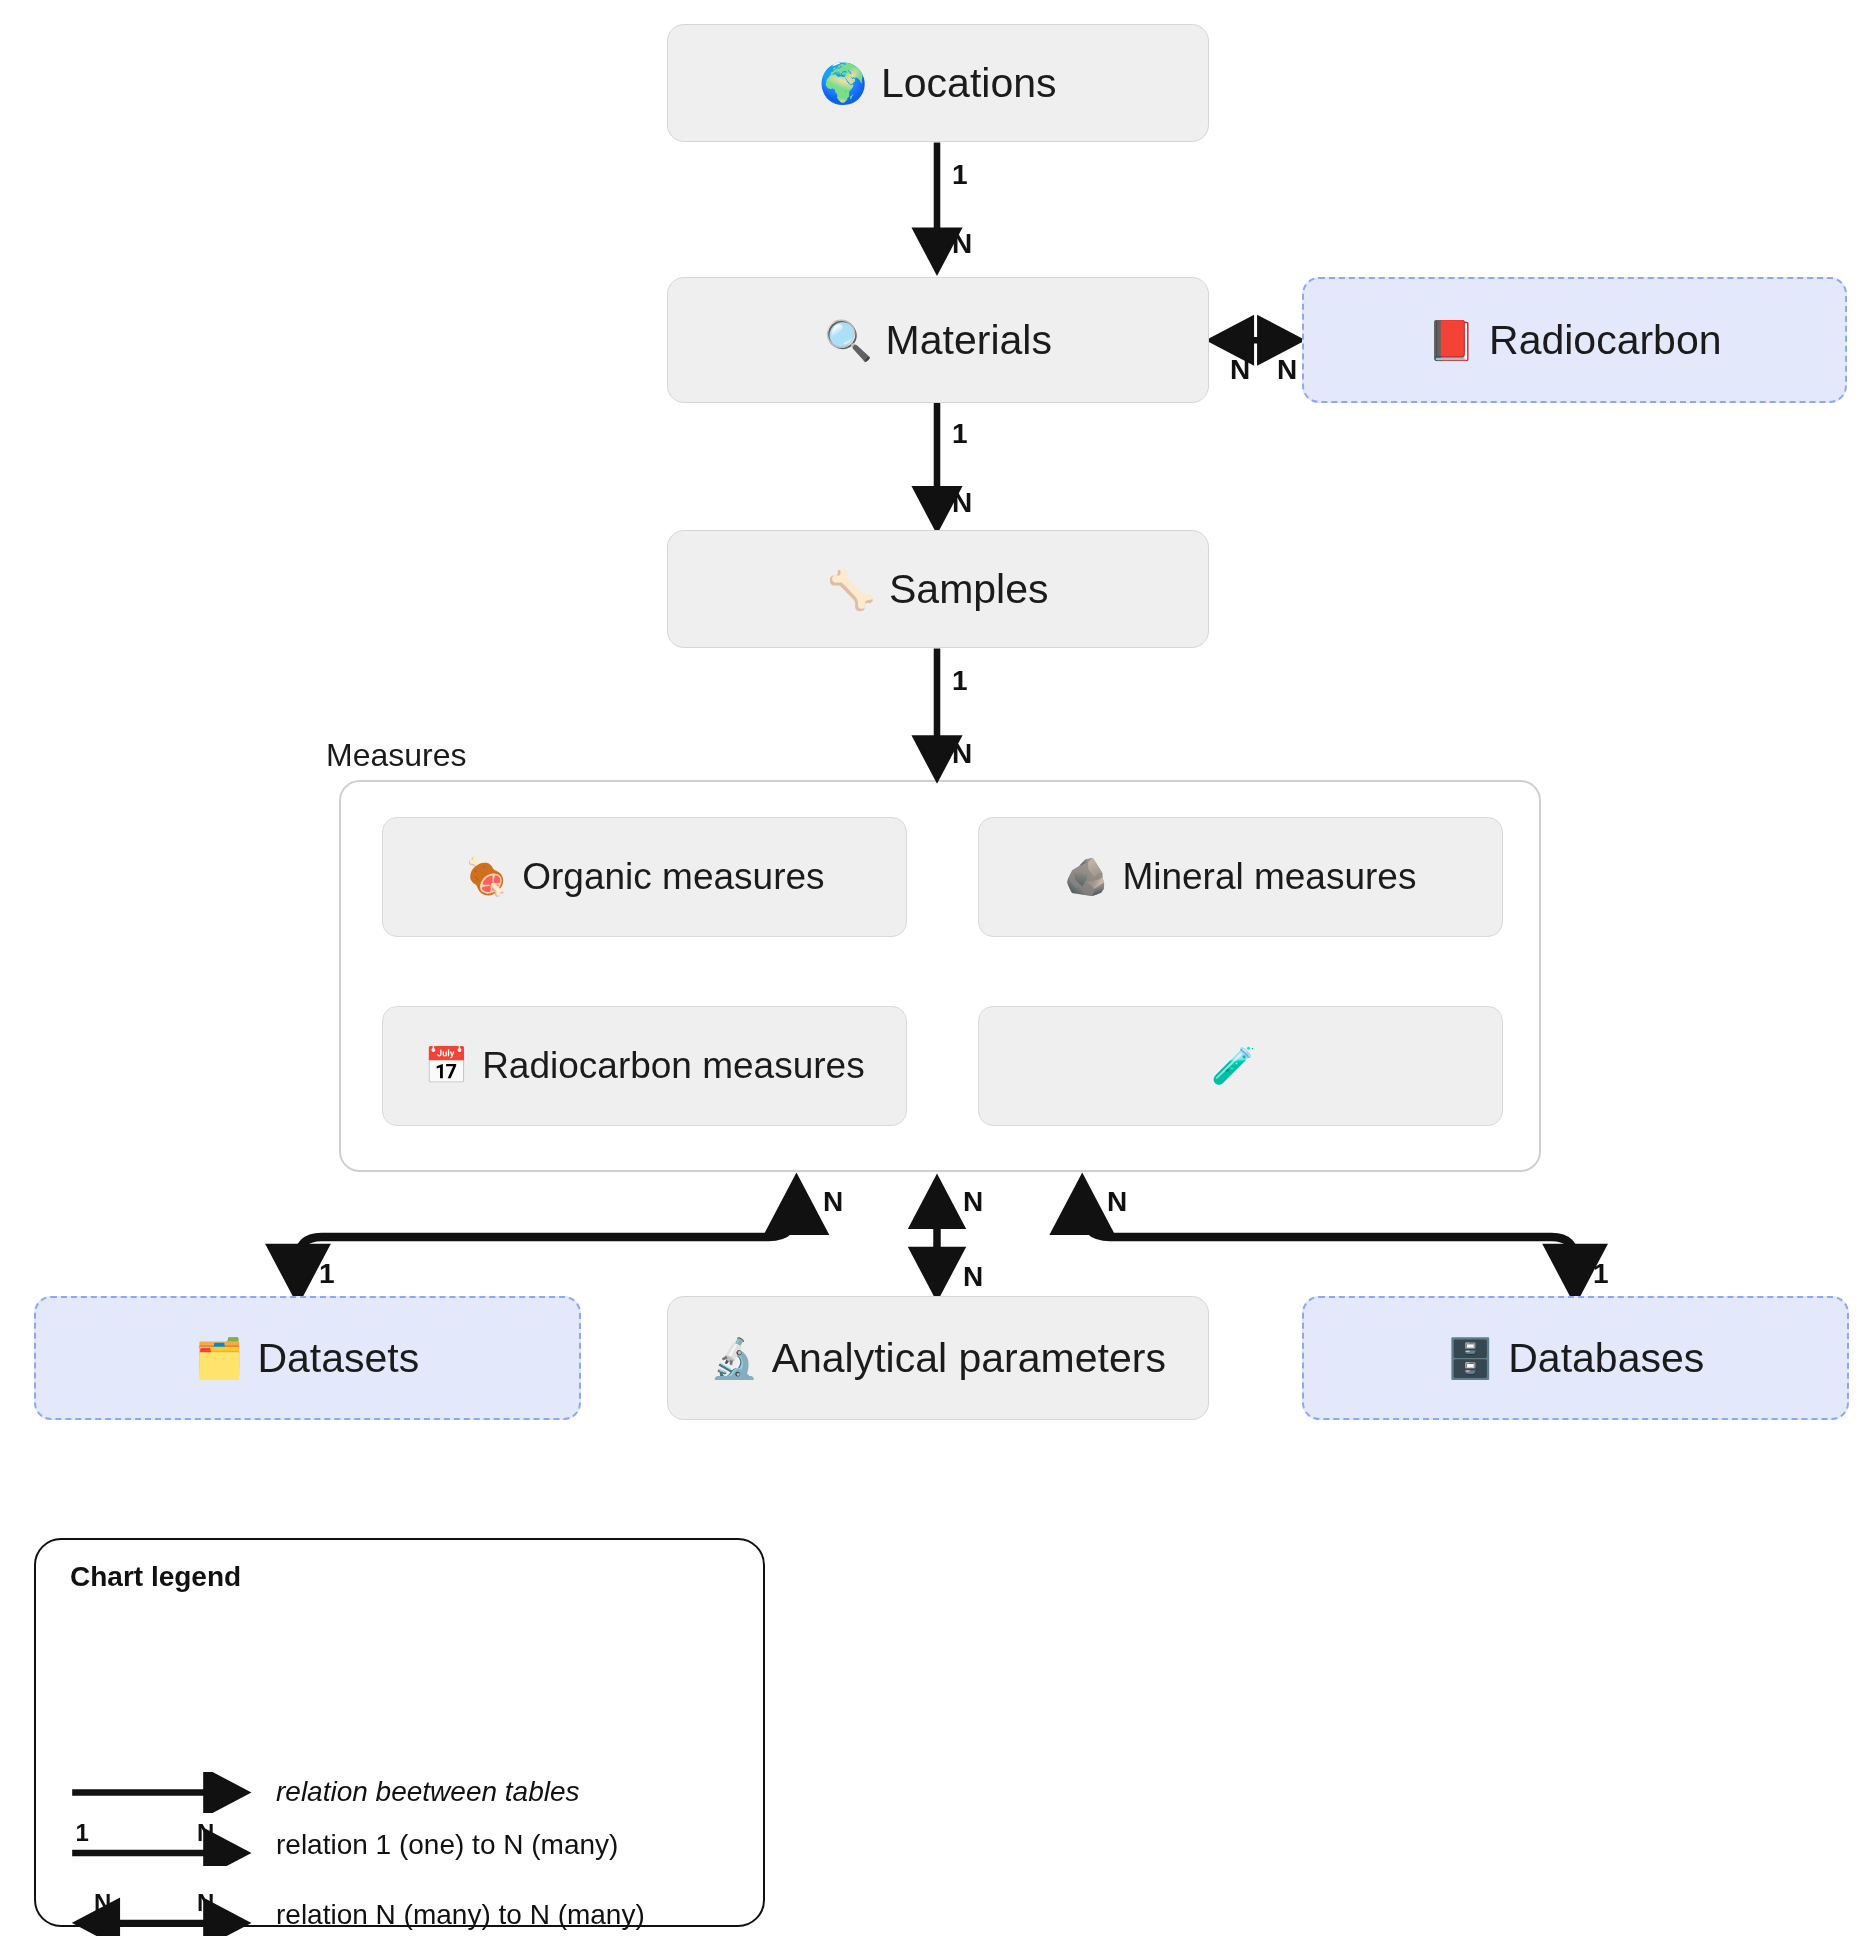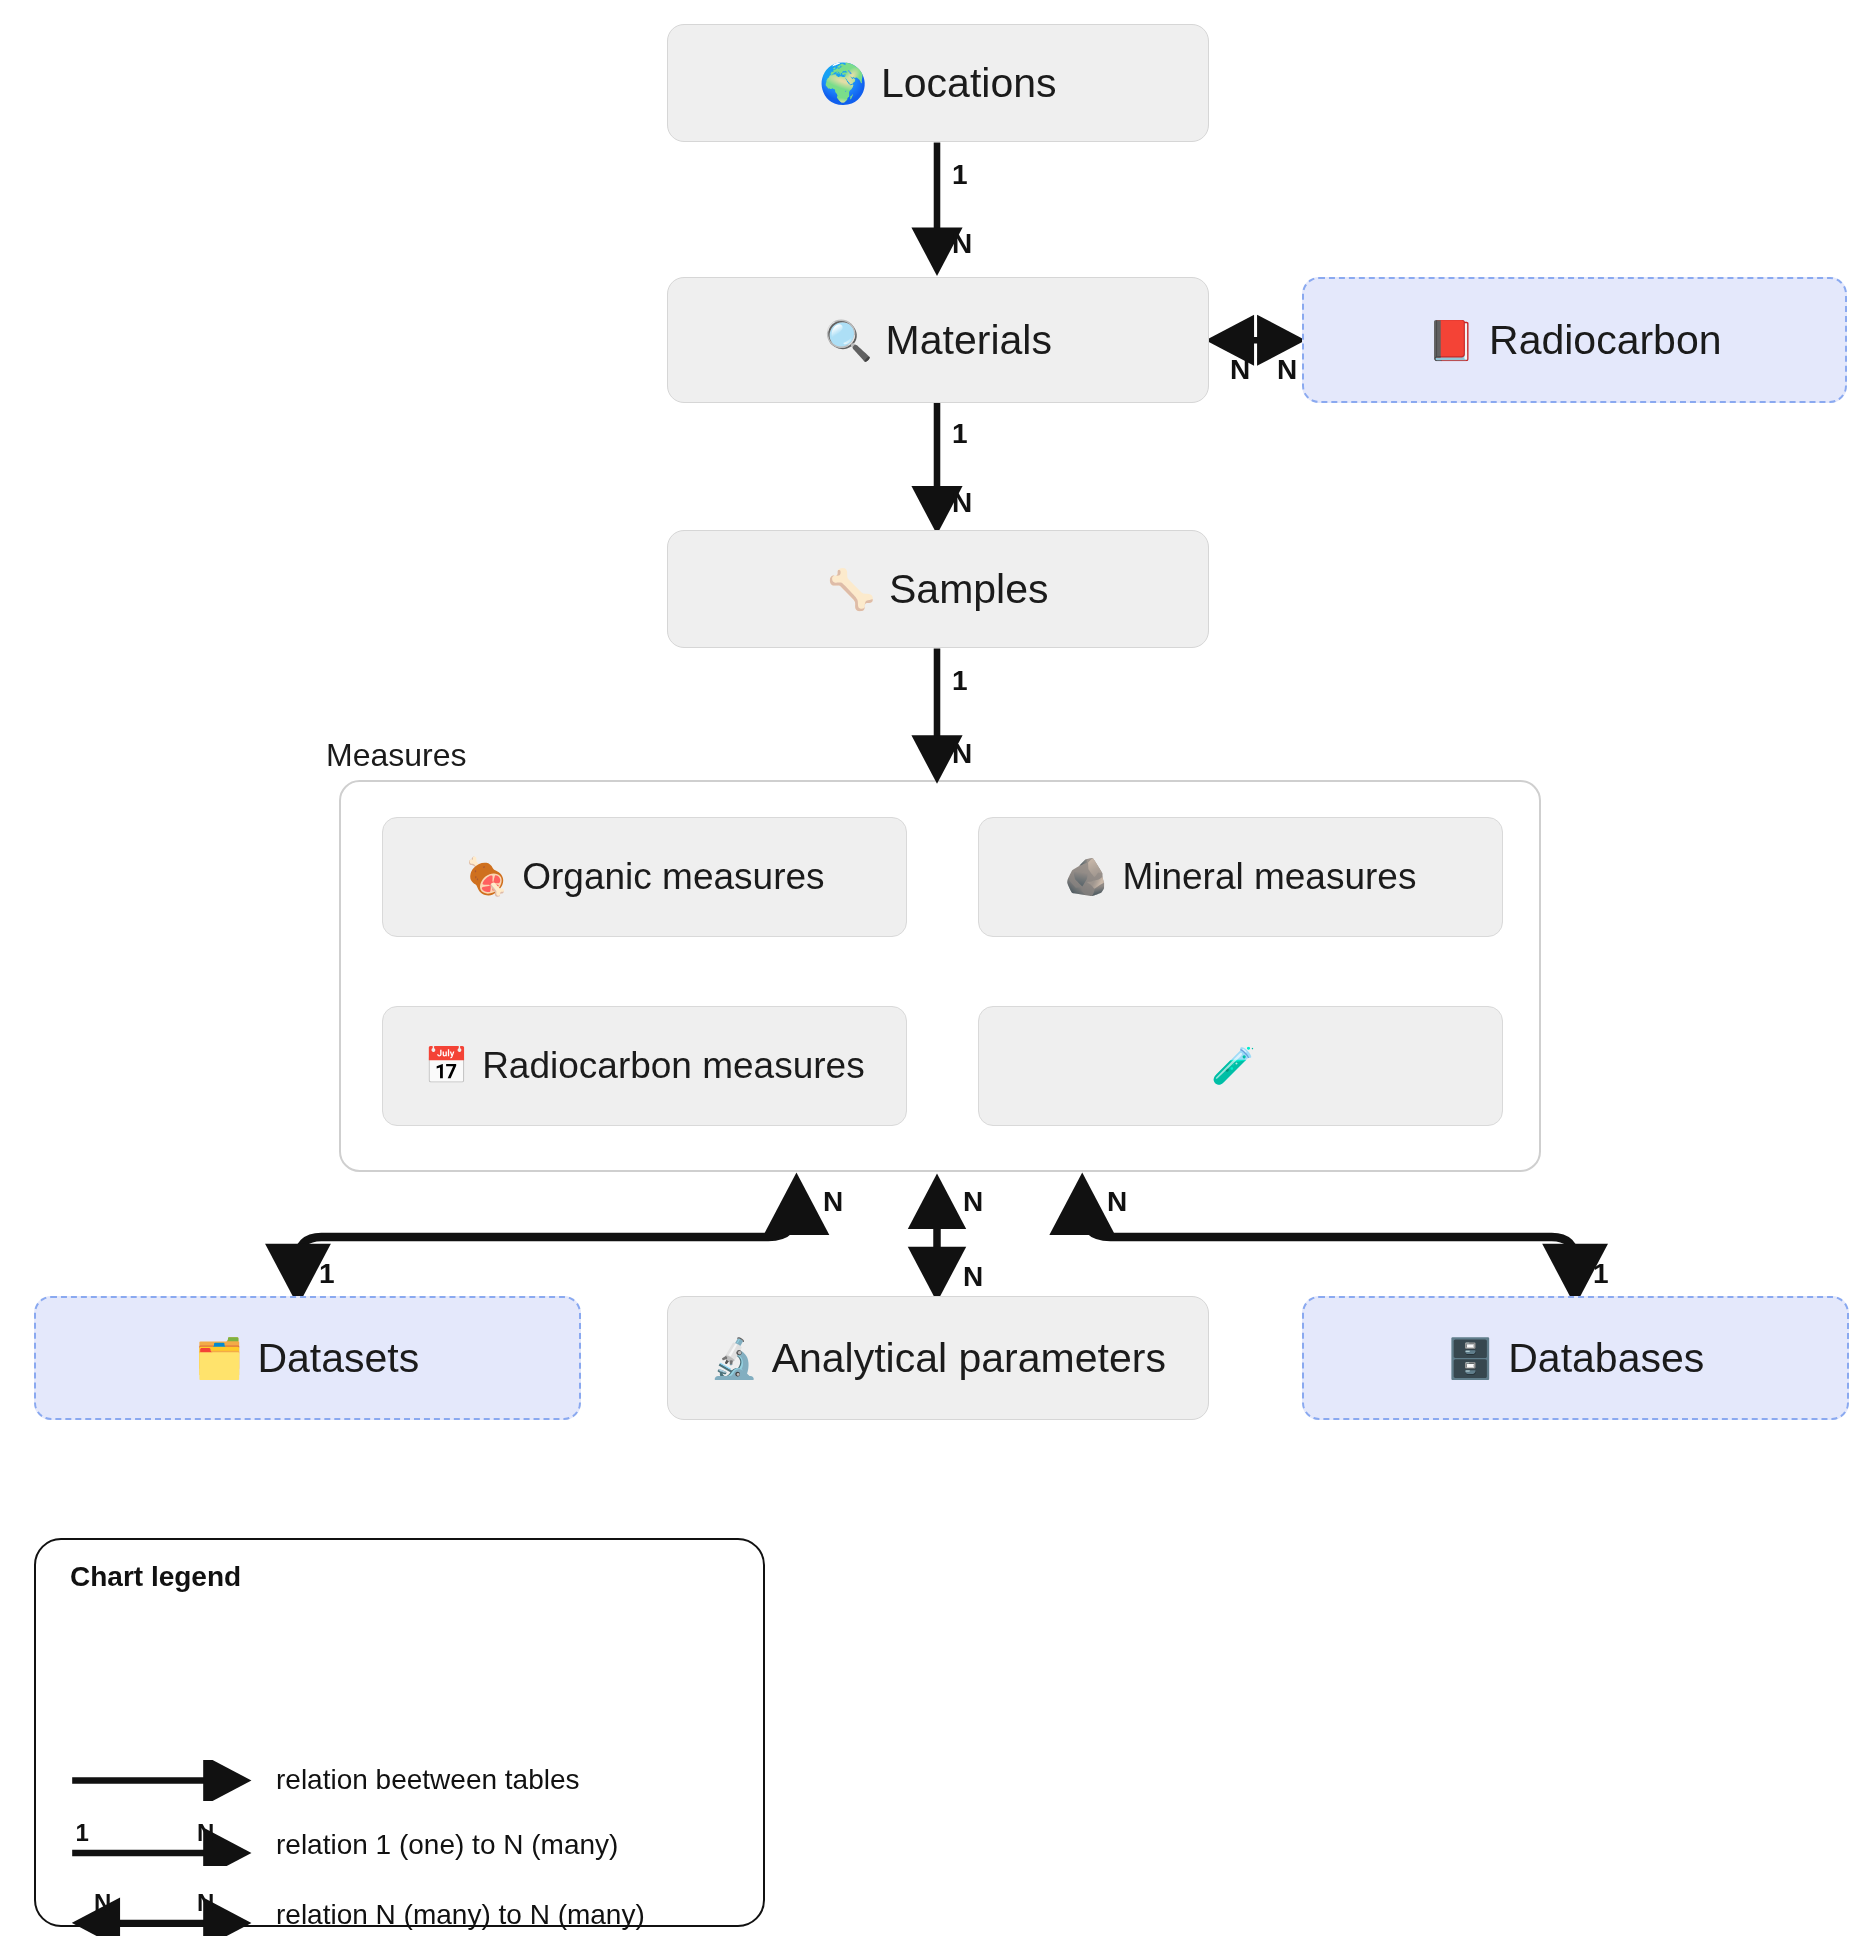--- a/index.html
+++ b/index.html
@@ -277,21 +277,21 @@
   <div class="node origin" style="left:1302px; top:1296px; width:547px; height:124px;">
     <span class="emoji">🗄️</span>
     <span>Databases</span>
   </div>
 
   <div id="legend">
     <div id="legend-title">Chart legend</div>
 
 
 
-    <div class="legend-row" style="top:212px;">
+    <div class="legend-row" style="top:224px;font-style:italic;">
       <div class="legend-arrow-wrap">
         <svg width="187" height="41" viewBox="0 0 200 44">
           <line x1="2" y1="22" x2="186" y2="22" stroke="#111111" stroke-width="7" marker-end="url(#arrowhead)"></line>
         </svg>
       </div>
       <div class="legend-text">relation beetween tables</div>
     </div>
 
     <div class="legend-row" style="top:277px;">
       <div class="legend-arrow-wrap">

